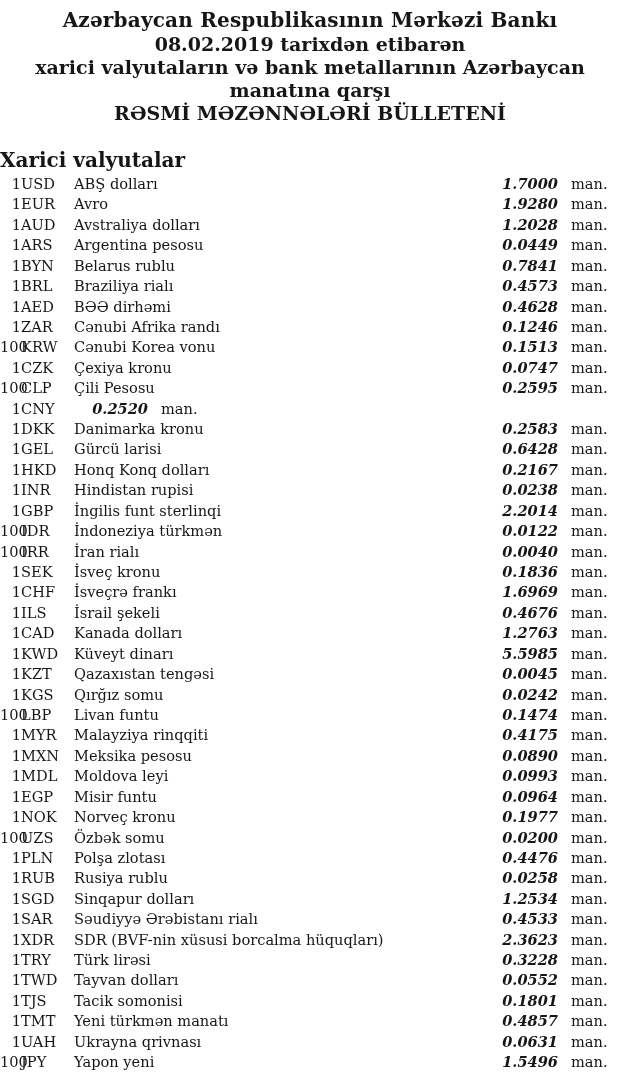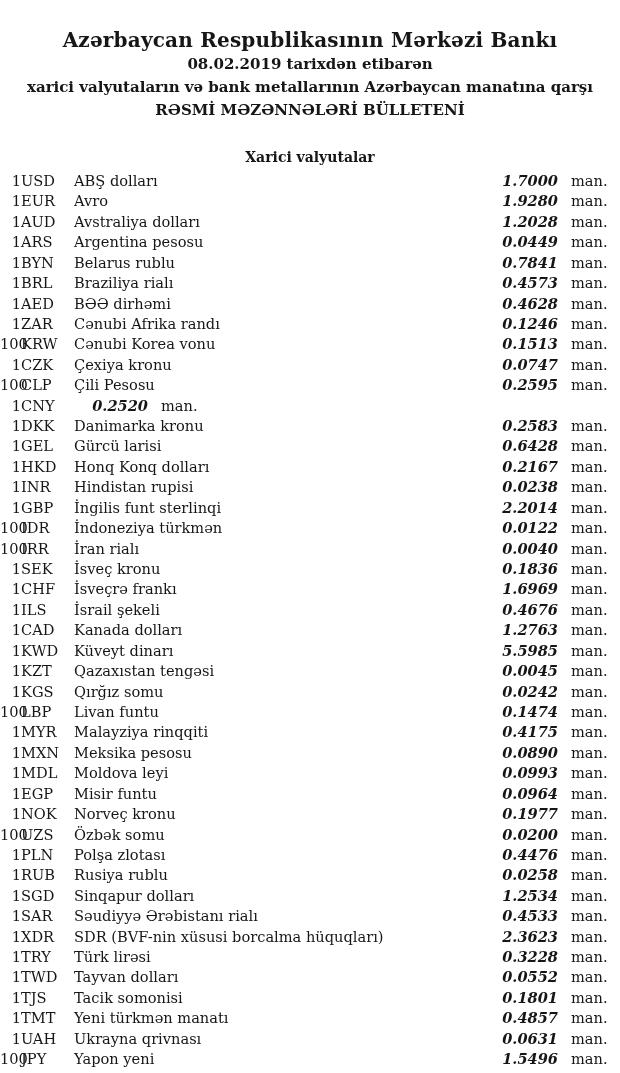--- a/index.html
+++ b/index.html
@@ -14,37 +14,35 @@
     font-family: "DejaVu Serif", "Liberation Serif", serif;
     overflow: hidden;
   }
   .page {
     width: 620px;
     height: 1073px;
   }
   .hdr {
     padding-top: 7px;
     text-align: center;
-    margin-top: 20px;
   }
   .hdr-title {
     font-size: 20px;
     font-weight: 700;
     line-height: 26px;
     letter-spacing: 0.2px;
   }
   .hdr-sub {
-    font-size: 15px;
+    font-size: 19px;
     font-weight: 700;
     line-height: 23px;
   }
   .section-title {
     margin-top: 27px;
-    text-align: center;
-    font-size: 14px;
+    font-size: 20px;
     font-weight: 700;
     line-height: 17px;
   }
   .rates {
     margin-top: 5px;
   }
   .row {
     display: flex;
     height: 20.43px;
     line-height: 20.43px;

